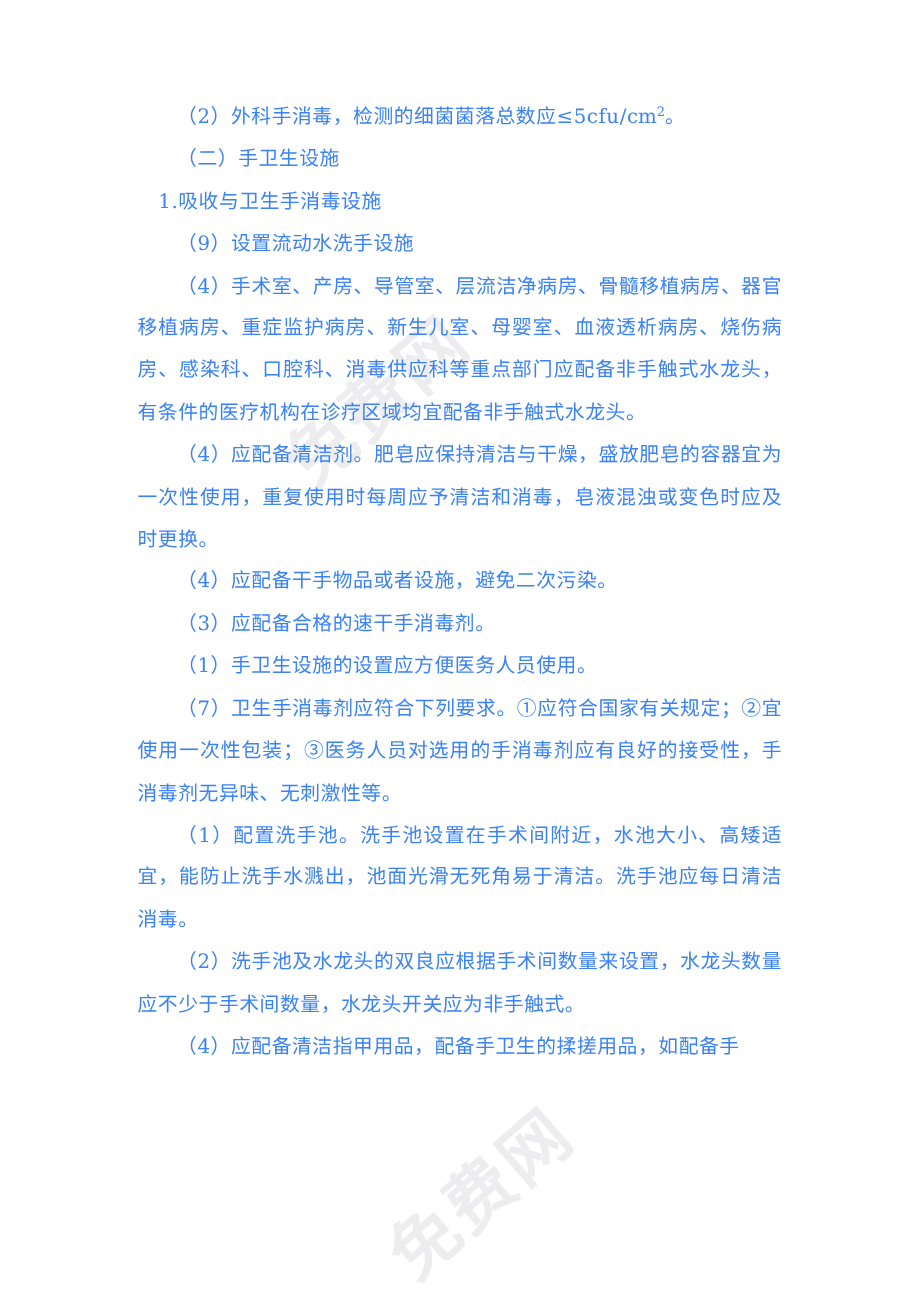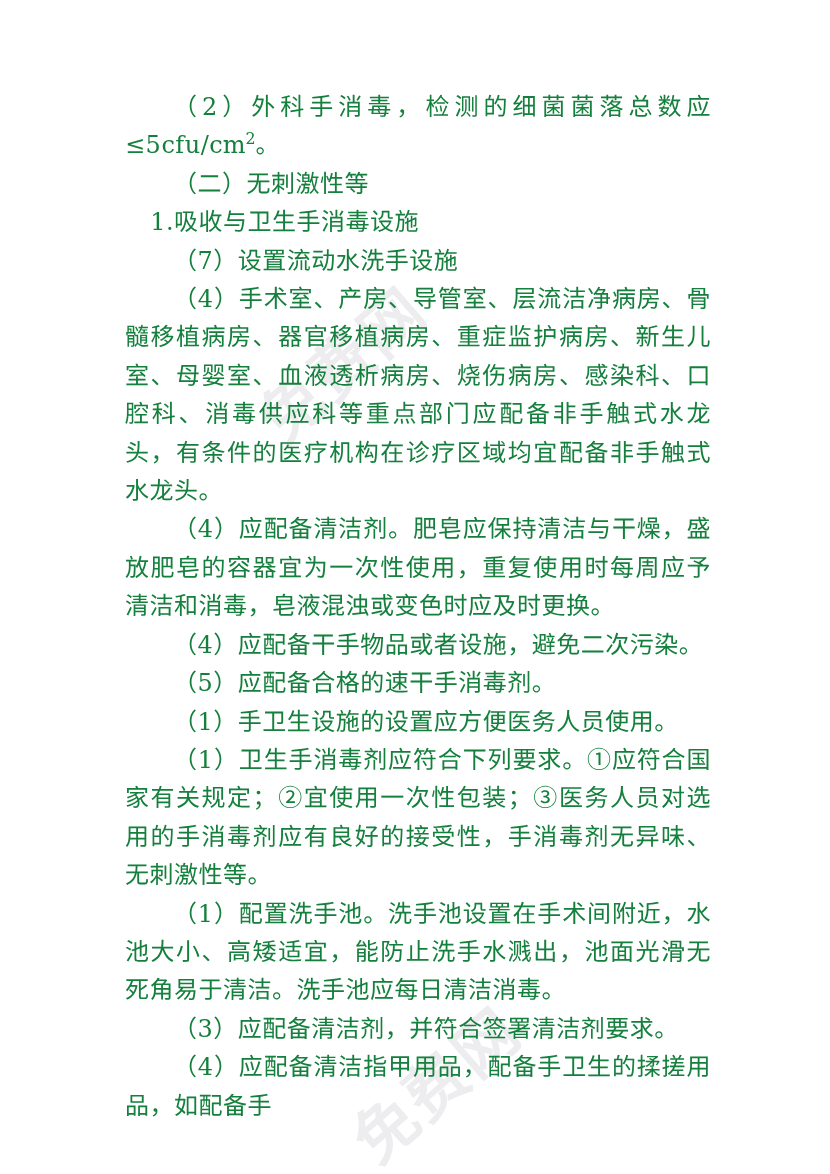--- a/index.html
+++ b/index.html
@@ -58,22 +58,22 @@
   .content {
     position: absolute;
     left: 125px;
     top: 88px;
     width: 586px;
     z-index: 1;
   }
 
   p.line {
     margin: 0 0 0 0;
-    color: #15803d;
-    font-size: 24px;
+    color: #3b82f6;
+    font-size: 18px;
     line-height: 38.4px;
     text-align: justify;
     text-justify: inter-ideograph;
     letter-spacing: 0.5px;
     font-family: "DejaVu Serif", "Liberation Serif", serif;
   }
 
   
   p.indent2 {
     text-indent: 2em;
@@ -101,27 +101,27 @@
 
 <div class="page">
 
   <div class="watermark-layer">
     <div class="watermark watermark-mid">免费网</div>
     <div class="watermark watermark-bottom">免费网</div>
   </div>
 
   <div class="content">
       <p class="line indent2">（2）外科手消毒，检测的细菌菌落总数应≤5cfu/<span class="latin">cm<sup>2</sup></span>。</p>
-      <p class="line indent2">（二）无刺激性等</p>
+      <p class="line indent2">（二）手卫生设施</p>
       <p class="line indent1">1.吸收与卫生手消毒设施</p>
-      <p class="line indent2">（7）设置流动水洗手设施</p>
+      <p class="line indent2">（9）设置流动水洗手设施</p>
       <p class="line indent2">（4）手术室、产房、导管室、层流洁净病房、骨髓移植病房、器官移植病房、重症监护病房、新生儿室、母婴室、血液透析病房、烧伤病房、感染科、口腔科、消毒供应科等重点部门应配备非手触式水龙头，有条件的医疗机构在诊疗区域均宜配备非手触式水龙头。</p>
       <p class="line indent2">（4）应配备清洁剂。肥皂应保持清洁与干燥，盛放肥皂的容器宜为一次性使用，重复使用时每周应予清洁和消毒，皂液混浊或变色时应及时更换。</p>
       <p class="line indent2">（4）应配备干手物品或者设施，避免二次污染。</p>
-      <p class="line indent2">（5）应配备合格的速干手消毒剂。</p>
+      <p class="line indent2">（3）应配备合格的速干手消毒剂。</p>
       <p class="line indent2">（1）手卫生设施的设置应方便医务人员使用。</p>
-      <p class="line indent2">（1）卫生手消毒剂应符合下列要求。①应符合国家有关规定；②宜使用一次性包装；③医务人员对选用的手消毒剂应有良好的接受性，手消毒剂无异味、无刺激性等。</p>
+      <p class="line indent2">（7）卫生手消毒剂应符合下列要求。①应符合国家有关规定；②宜使用一次性包装；③医务人员对选用的手消毒剂应有良好的接受性，手消毒剂无异味、无刺激性等。</p>
       <p class="line indent2">（1）配置洗手池。洗手池设置在手术间附近，水池大小、高矮适宜，能防止洗手水溅出，池面光滑无死角易于清洁。洗手池应每日清洁消毒。</p>
-      <p class="line indent2">（3）应配备清洁剂，并符合签署清洁剂要求。</p>
+      <p class="line indent2">（2）洗手池及水龙头的双良应根据手术间数量来设置，水龙头数量应不少于手术间数量，水龙头开关应为非手触式。</p>
       <p class="line indent2">（4）应配备清洁指甲用品，配备手卫生的揉搓用品，如配备手</p>
     </div>
 
 </div>
 
 </body></html>

